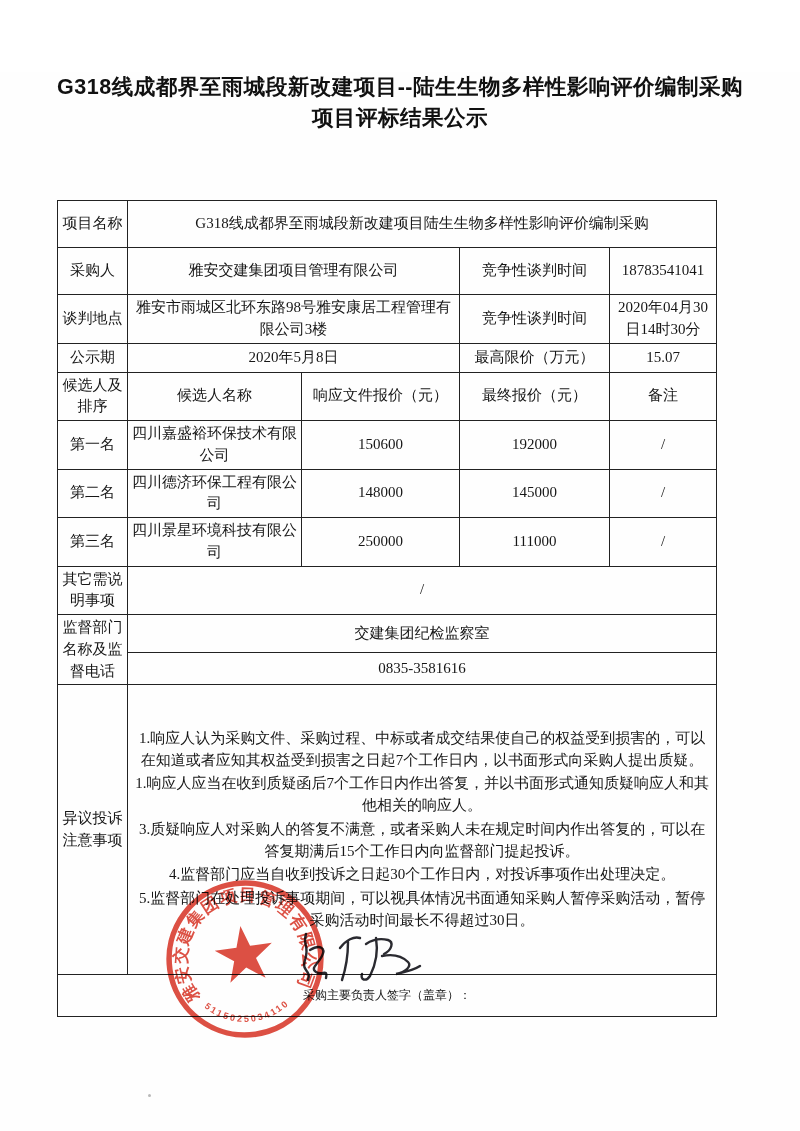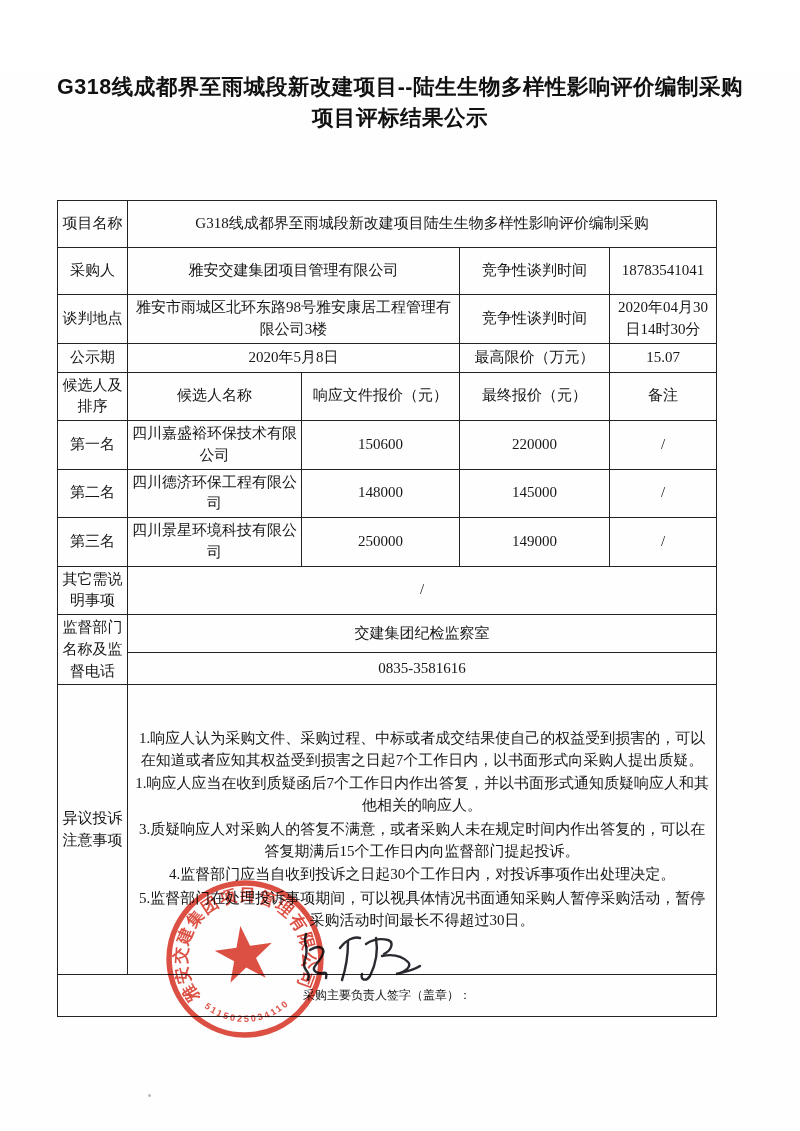--- a/index.html
+++ b/index.html
@@ -125,35 +125,35 @@
         <td class="lbl">候选人及排序</td>
         <td>候选人名称</td>
         <td>响应文件报价（元）</td>
         <td>最终报价（元）</td>
         <td>备注</td>
       </tr>
       <tr style="height:45px">
         <td class="lbl">第一名</td>
         <td class="left">四川嘉盛裕环保技术有限公司</td>
         <td>150600</td>
-        <td>220000</td>
+        <td>192000</td>
         <td>/</td>
       </tr>
       <tr style="height:45px">
         <td class="lbl">第二名</td>
         <td class="left">四川德济环保工程有限公司</td>
         <td>148000</td>
         <td>145000</td>
         <td>/</td>
       </tr>
       <tr style="height:41px">
         <td class="lbl">第三名</td>
         <td class="left">四川景星环境科技有限公司</td>
         <td>250000</td>
-        <td>149000</td>
+        <td>111000</td>
         <td>/</td>
       </tr>
       <tr style="height:30px">
         <td class="lbl">其它需说明事项</td>
         <td colspan="4">/</td>
       </tr>
       <tr style="height:38px">
         <td class="lbl" rowspan="2">监督部门名称及监督电话</td>
         <td colspan="4">交建集团纪检监察室</td>
       </tr>

